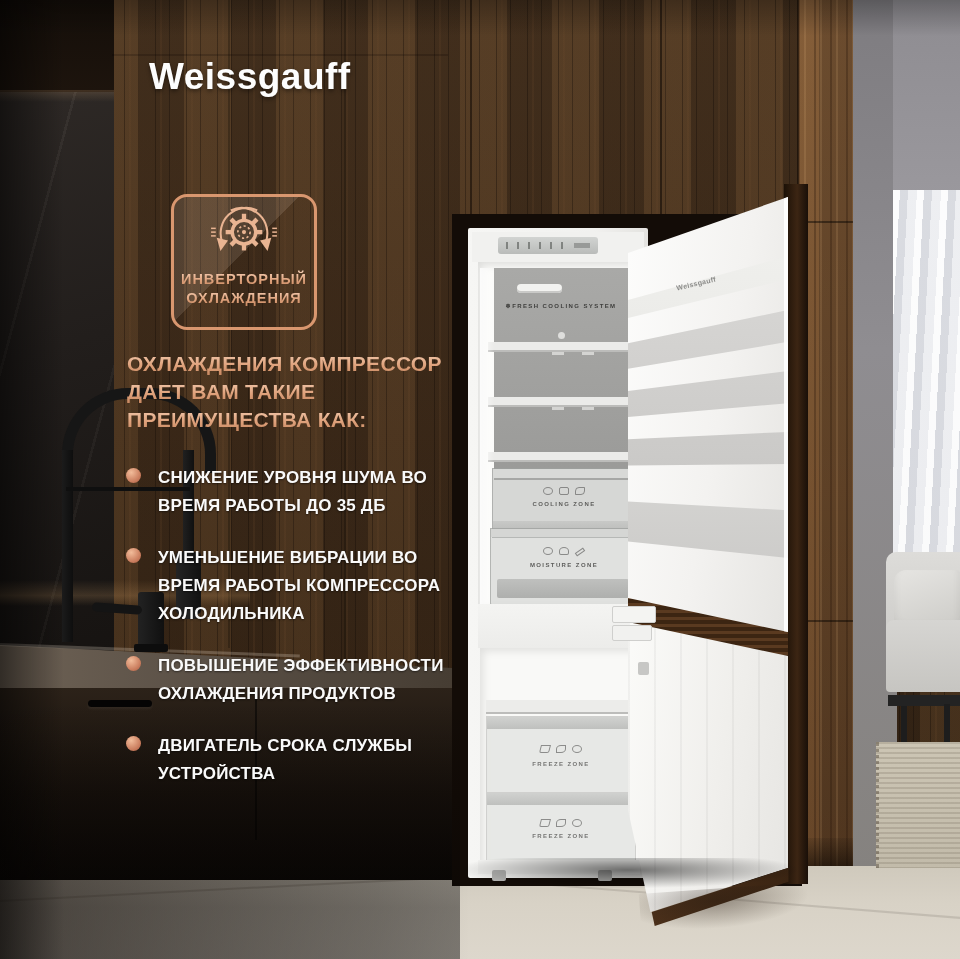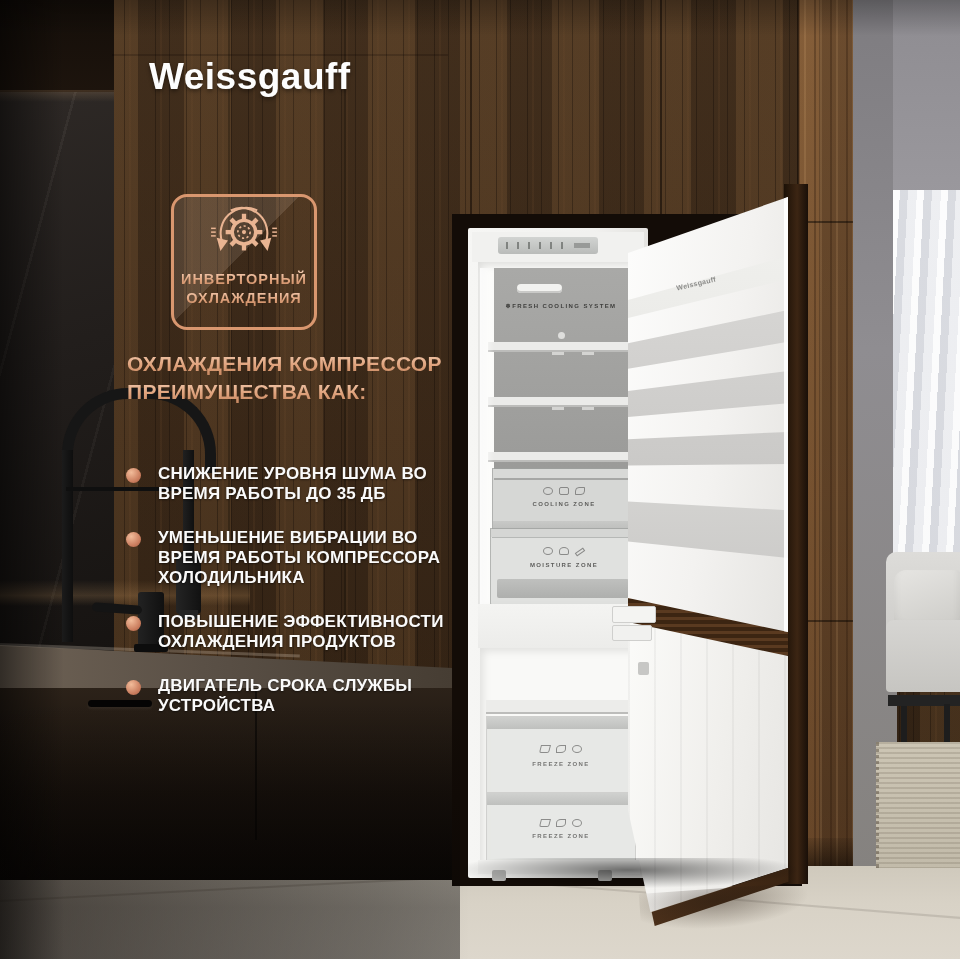--- a/index.html
+++ b/index.html
@@ -20,21 +20,21 @@
   }
   .seam-v{background:rgba(5,2,0,.5);width:2px;}
   .seam-h{background:rgba(5,2,0,.45);height:2px;}
   .copper-text{color:#e2a480;}
   @supports (-webkit-background-clip:text){
     .copper-text{background:linear-gradient(180deg,#f7d3ba 0%,#dfa27c 55%,#c08059 100%);-webkit-background-clip:text;background-clip:text;color:transparent;}
   }
   .benefit{display:flex;gap:17px;margin-bottom:24px;}
   .dot{flex:0 0 15px;width:15px;height:15px;border-radius:50%;margin-top:4px;
        background:radial-gradient(circle at 35% 30%,#f2bc9a,#c97c5d 65%,#a15c43);}
-  .benefit-text{color:#fafafa;font-size:17px;font-weight:bold;line-height:20px;letter-spacing:.2px;text-shadow:0 1px 2px rgba(0,0,0,.5);}
+  .benefit-text{color:#fafafa;font-size:17px;font-weight:bold;line-height:28px;letter-spacing:.2px;text-shadow:0 1px 2px rgba(0,0,0,.5);}
   .tinylabel{font-size:6px;letter-spacing:1.4px;color:#5d5d5b;font-weight:bold;text-align:center;}
   .mini-row{display:flex;gap:6px;justify-content:center;}
   .mini-ic{width:8px;height:6px;border:1px solid #6e6e6c;opacity:.75;}
   .shelf{background:#ebebe9;border-bottom:2px solid #bcbcba;}
 </style>
 </head>
 <body>
 
 <div id="stage">
 
@@ -264,20 +264,21 @@
           <line x1="66" y1="32" x2="71" y2="32"></line>
           <line x1="66" y1="36" x2="71" y2="36"></line>
       </g>
     </svg>
     <div class="copper-text" style="font-size:14.5px;font-weight:bold;letter-spacing:1px;line-height:19px;">ИНВЕРТОРНЫЙ</div>
     <div class="copper-text" style="font-size:14.5px;font-weight:bold;letter-spacing:1px;line-height:19px;">ОХЛАЖДЕНИЯ</div>
   </div>
 
   <div class="abs" style="left:127px;top:350px;width:340px;font-weight:bold;font-size:21px;line-height:28px;letter-spacing:.3px;">
     <div class="copper-text">ОХЛАЖДЕНИЯ КОМПРЕССОР</div>
+    <div class="copper-text">ДАЕТ ВАМ ТАКИЕ</div>
     <div class="copper-text">ПРЕИМУЩЕСТВА КАК:</div>
   </div>
 
   <div class="abs" style="left:126px;top:464px;width:332px;">
     <div class="benefit">
       <div class="dot"></div>
       <div class="benefit-text">СНИЖЕНИЕ УРОВНЯ ШУМА ВО ВРЕМЯ РАБОТЫ ДО 35 ДБ</div>
     </div>
     <div class="benefit">
       <div class="dot"></div>

